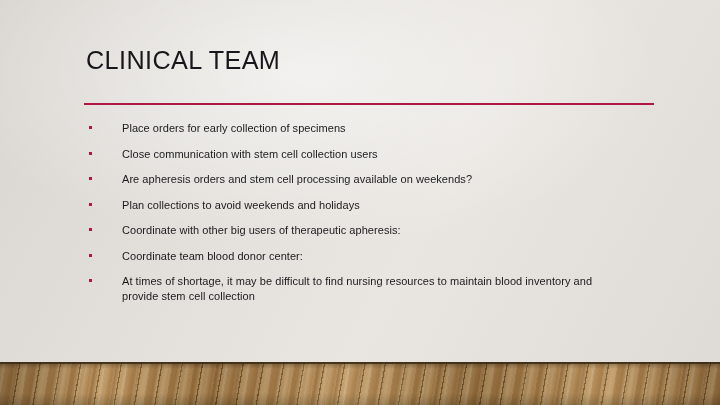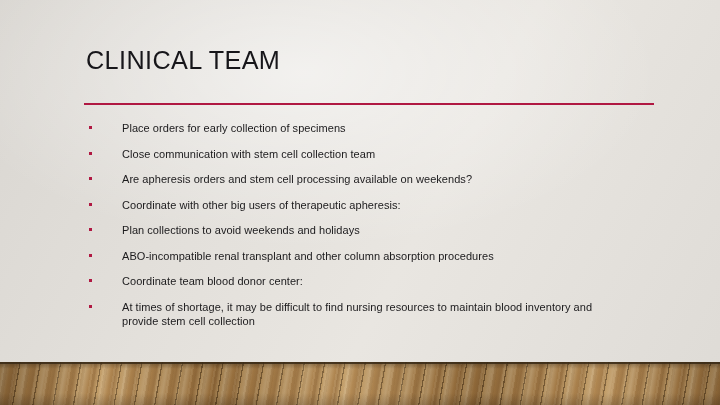--- a/index.html
+++ b/index.html
@@ -165,42 +165,38 @@
 
   <div id="bullets">
 
     <div class="bullet-row">
       <span class="bullet-mark"></span>
       <span class="bullet-text">Place orders for early collection of specimens</span>
     </div>
 
     <div class="bullet-row">
       <span class="bullet-mark"></span>
-      <span class="bullet-text">Close communication with stem cell collection team</span>
+      <span class="bullet-text">Close communication with stem cell collection users</span>
     </div>
 
     <div class="bullet-row">
       <span class="bullet-mark"></span>
       <span class="bullet-text">Are apheresis orders and stem cell processing available on weekends?</span>
     </div>
 
     <div class="bullet-row">
       <span class="bullet-mark"></span>
+      <span class="bullet-text">Plan collections to avoid weekends and holidays</span>
+    </div>
+
+    <div class="bullet-row">
+      <span class="bullet-mark"></span>
       <span class="bullet-text">Coordinate with other big users of therapeutic apheresis:</span>
     </div>
 
-    <div class="bullet-row">
-      <span class="bullet-mark"></span>
-      <span class="bullet-text">Plan collections to avoid weekends and holidays</span>
-    </div>
-
-    <div class="bullet-row">
-      <span class="bullet-mark"></span>
-      <span class="bullet-text">ABO-incompatible renal transplant and other column absorption procedures</span>
-    </div>
 
     <div class="bullet-row">
       <span class="bullet-mark"></span>
       <span class="bullet-text">Coordinate team blood donor center:</span>
     </div>
 
     <div class="bullet-row">
       <span class="bullet-mark"></span>
       <span class="bullet-text">At times of shortage, it may be difficult to find nursing resources to maintain blood inventory and provide stem cell collection</span>
     </div>

